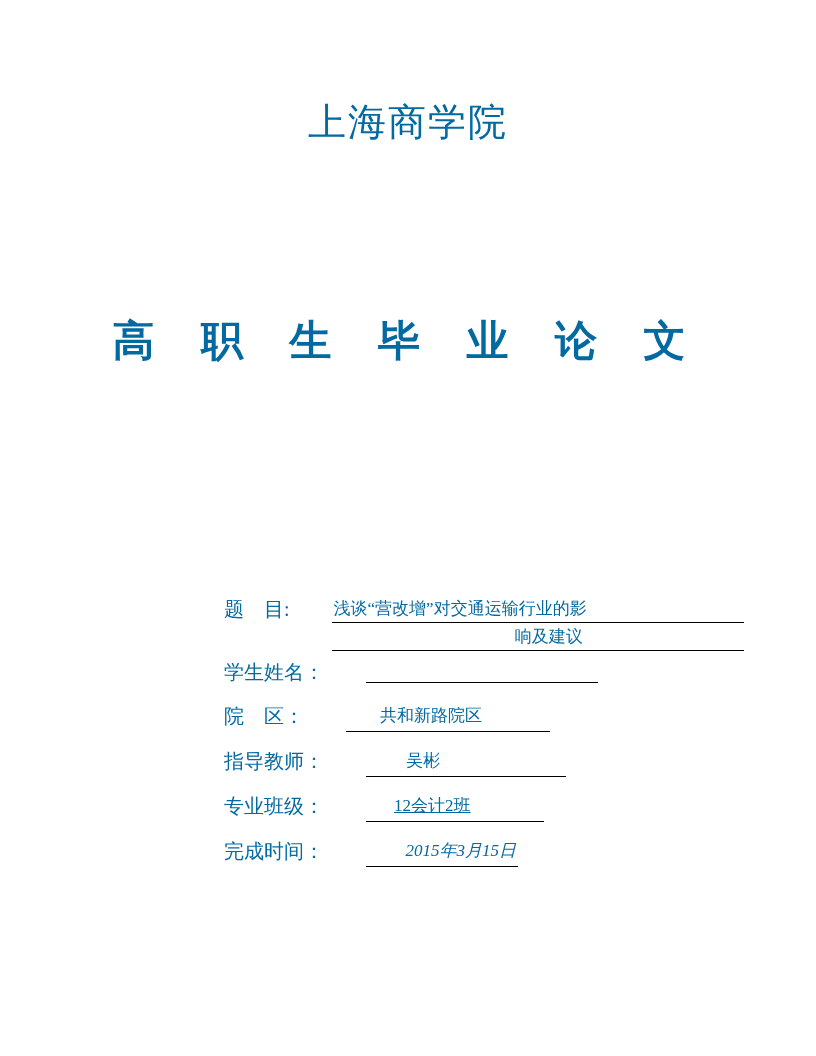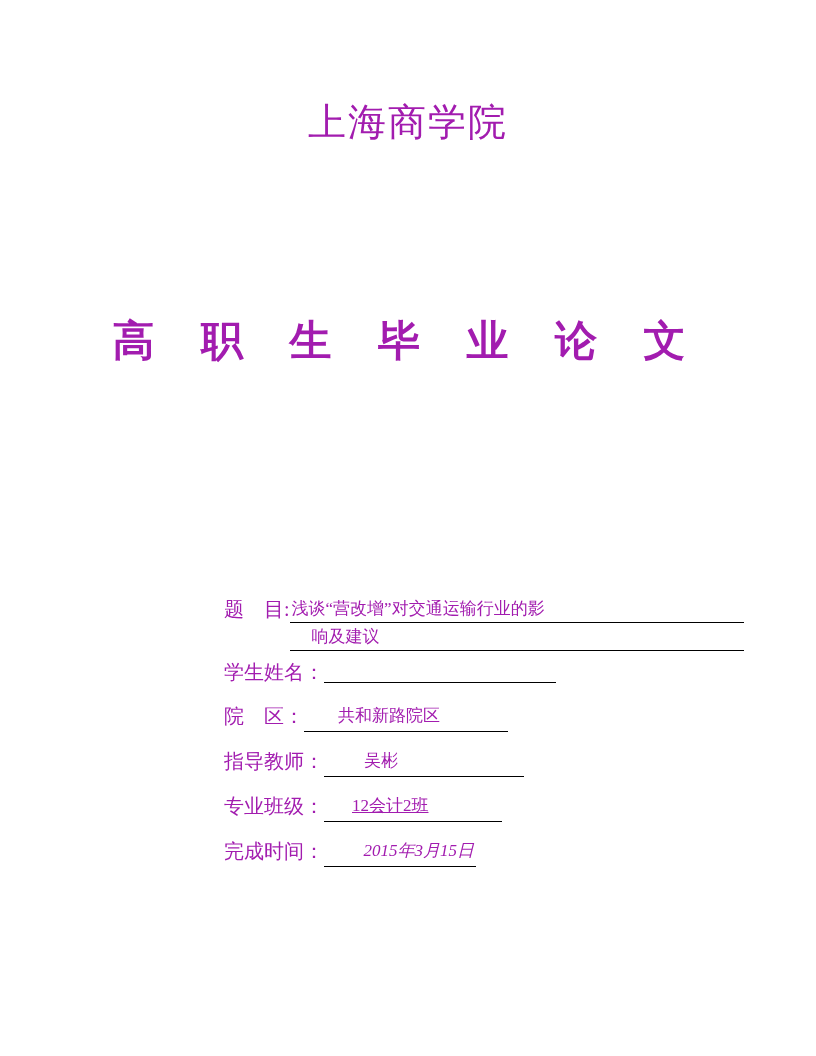--- a/index.html
+++ b/index.html
@@ -6,21 +6,21 @@
     margin: 0;
     padding: 0;
     background: #ffffff;
   }
   .page {
     position: relative;
     width: 816px;
     height: 1056px;
     background: #ffffff;
     font-family: "Liberation Serif", "DejaVu Serif", serif;
-    color: #a21caf;
+    color: #0369a1;
     overflow: hidden;
   }
 
   .school-title {
     position: absolute;
     top: 96px;
     left: 0;
     width: 816px;
     text-align: center;
     font-size: 38px;
@@ -48,20 +48,21 @@
     top: 595px;
     left: 224px;
     width: 520px;
     font-size: 20px;
   }
 
   .field-row {
     display: flex;
     align-items: flex-start;
     margin-bottom: 14px;
+    gap: 42px;
   }
 
   .field-label {
     white-space: pre;
     flex: 0 0 auto;
     font-size: 20px;
     line-height: 30px;
   }
 
   .field-value {
@@ -87,20 +88,21 @@
     line-height: 27px;
     max-width: 472px;
   }
   .title-value .line {
     border-bottom: 1px solid #000;
     display: block;
     padding-left: 2px;
   }
   .title-value .line2 {
     padding-left: 22px;
+    text-align: center;
   }
 
   .v-name { text-align: left; padding-left: 32px; }
   .v-teacher { text-align: left; padding-left: 40px; max-width: 200px; }
   .v-campus { text-align: left; padding-left: 34px; max-width: 204px; }
   .v-class { text-align: left; padding-left: 28px; max-width: 178px; text-decoration: underline; }
   .v-date { text-align: right; padding-left: 10px; max-width: 152px; font-style: italic; }
 
   .field-name .field-value { max-width: 232px; }
 </style>

